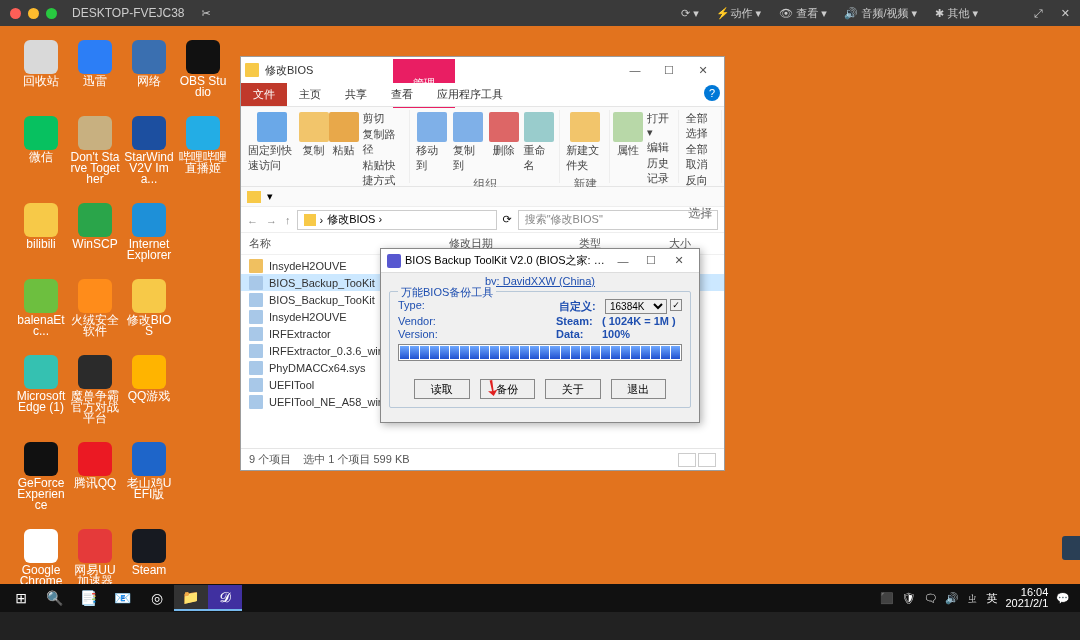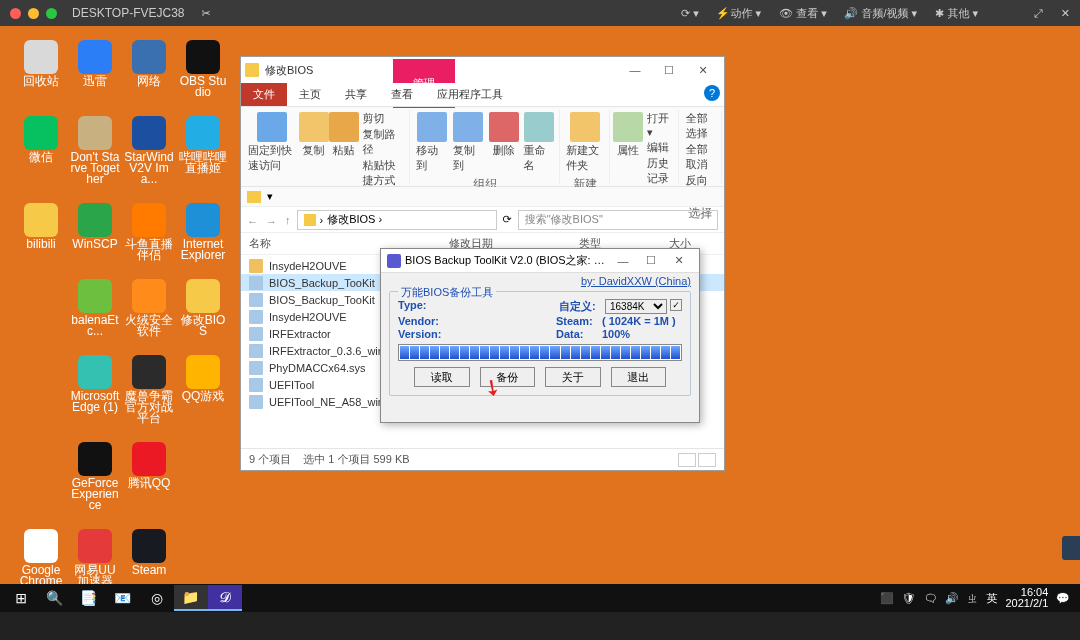--- a/index.html
+++ b/index.html
@@ -48,33 +48,33 @@
 .status{height:22px;border-top:1px solid #e5e5e5;display:flex;align-items:center;padding:0 8px;font-size:10px;color:#555;gap:12px}
 .status .sp{margin-left:auto;display:flex;gap:2px}
 .status .sp div{width:18px;height:14px;border:1px solid #ccc}
 
 .win-dlg{position:absolute;top:222px;left:380px;width:320px;height:175px;background:#f0f0f0;border:1px solid #888;box-shadow:2px 2px 8px rgba(0,0,0,.3)}
 .win-dlg .dtitle{height:24px;background:#fff;display:flex;align-items:center;padding:0 6px;border-bottom:1px solid #ddd}
 .win-dlg .dtitle .dic{width:14px;height:14px;background:#5858d0;border-radius:2px;margin-right:4px}
 .win-dlg .dtitle .dt{font-size:11px;flex:1;white-space:nowrap;overflow:hidden;text-overflow:ellipsis}
 .win-dlg .wctrl{display:flex;gap:0}
 .win-dlg .wctrl div{width:28px;height:18px;display:flex;align-items:center;justify-content:center;color:#555}
-.credit{text-align:right;padding:2px 8px;font-size:10px;color:#1f4fb0}
+.credit{text-align:center;padding:2px 8px;font-size:10px;color:#1f4fb0}
 .credit u{text-decoration:underline}
 .gbox{margin:2px 8px;border:1px solid #b8c8d8;border-radius:2px;padding:6px 8px 8px;position:relative}
 .gbox .glbl{position:absolute;top:-7px;left:8px;background:#f0f0f0;padding:0 3px;font-size:11px;color:#1f4fb0}
 .inforow{display:flex;font-size:10px;margin:1px 0}
-.inforow .k{width:70px;color:#1f4fb0;font-weight:bold}
+.inforow .k{width:70px;color:#1f4fb0;font-weight:normal}
 .inforow .k2{color:#1f4fb0;font-weight:bold;margin-left:auto;width:46px}
 .inforow .v2{color:#1f4fb0;font-weight:bold;width:80px;text-align:left}
 .inforow select{width:62px;font-size:10px;border:1px solid #888}
 .inforow .chk{width:12px;height:12px;border:1px solid #888;margin-left:3px;display:inline-flex;align-items:center;justify-content:center;font-size:9px}
 .pbar{height:17px;border:1px solid #888;background:#fff;margin-top:4px;display:flex;gap:1px;padding:1px}
 .pbar .seg{flex:1;background:linear-gradient(#6fa8ff,#2050d0)}
-.btnrow{display:flex;gap:10px;padding:6px 16px 0}
+.btnrow{display:flex;gap:10px;padding:18px 16px 0}
 .btnrow button{width:56px;height:20px;font-size:11px;border:1px solid #888;background:#efefef}
 .arrow{position:absolute;top:83px;left:93px;font-size:22px;color:#e02020;transform:rotate(35deg);pointer-events:none}
 
 .taskbar{position:absolute;bottom:0;left:0;right:0;height:28px;background:#111;display:flex;align-items:center;padding:0 4px;color:#fff}
 .taskbar .tb{width:34px;height:26px;display:flex;align-items:center;justify-content:center;font-size:14px}
 .taskbar .tb.active{background:#333;border-bottom:2px solid #76b9ed}
 .tray{margin-left:auto;display:flex;align-items:center;gap:8px;font-size:10px;padding-right:6px}
 .tray .cl{text-align:right;line-height:11px}
 .side-tab{position:absolute;right:0;top:510px;width:18px;height:24px;background:#2a3f55;border-radius:3px 0 0 3px}
 </style>
@@ -135,24 +135,20 @@
       </div>
       <div class="di">
         <div class="ic" style="background:#f7c948"></div>
         <div class="lb">bilibili</div>
       </div>
       <div class="di">
         <div class="ic" style="background:#2aa54a"></div>
         <div class="lb">WinSCP</div>
       </div>
       <div class="di">
-        <div class="ic" style="background:#ff7b00"></div>
-        <div class="lb">斗鱼直播伴侣</div>
-      </div>
-      <div class="di">
         <div class="ic" style="background:#1e90d8"></div>
         <div class="lb">Internet Explorer</div>
       </div>
       <div class="di" style="visibility: hidden;">
         <div class="ic" style="background:transparent"></div>
         <div class="lb"></div>
       </div>
       <div class="di">
         <div class="ic" style="background:#6dbf3f"></div>
         <div class="lb">balenaEtc...</div>
@@ -185,20 +181,24 @@
         <div class="ic" style="background:transparent"></div>
         <div class="lb"></div>
       </div>
       <div class="di">
         <div class="ic" style="background:#111"></div>
         <div class="lb">GeForce Experience</div>
       </div>
       <div class="di">
         <div class="ic" style="background:#eb1923"></div>
         <div class="lb">腾讯QQ</div>
+      </div>
+      <div class="di">
+        <div class="ic" style="background:#1e65c9"></div>
+        <div class="lb">老山鸡UEFI版</div>
       </div>
       <div class="di" style="visibility: hidden;">
         <div class="ic" style="background:transparent"></div>
         <div class="lb"></div>
       </div>
       <div class="di">
         <div class="ic" style="background:#fff"></div>
         <div class="lb">Google Chrome</div>
       </div>
       <div class="di">

